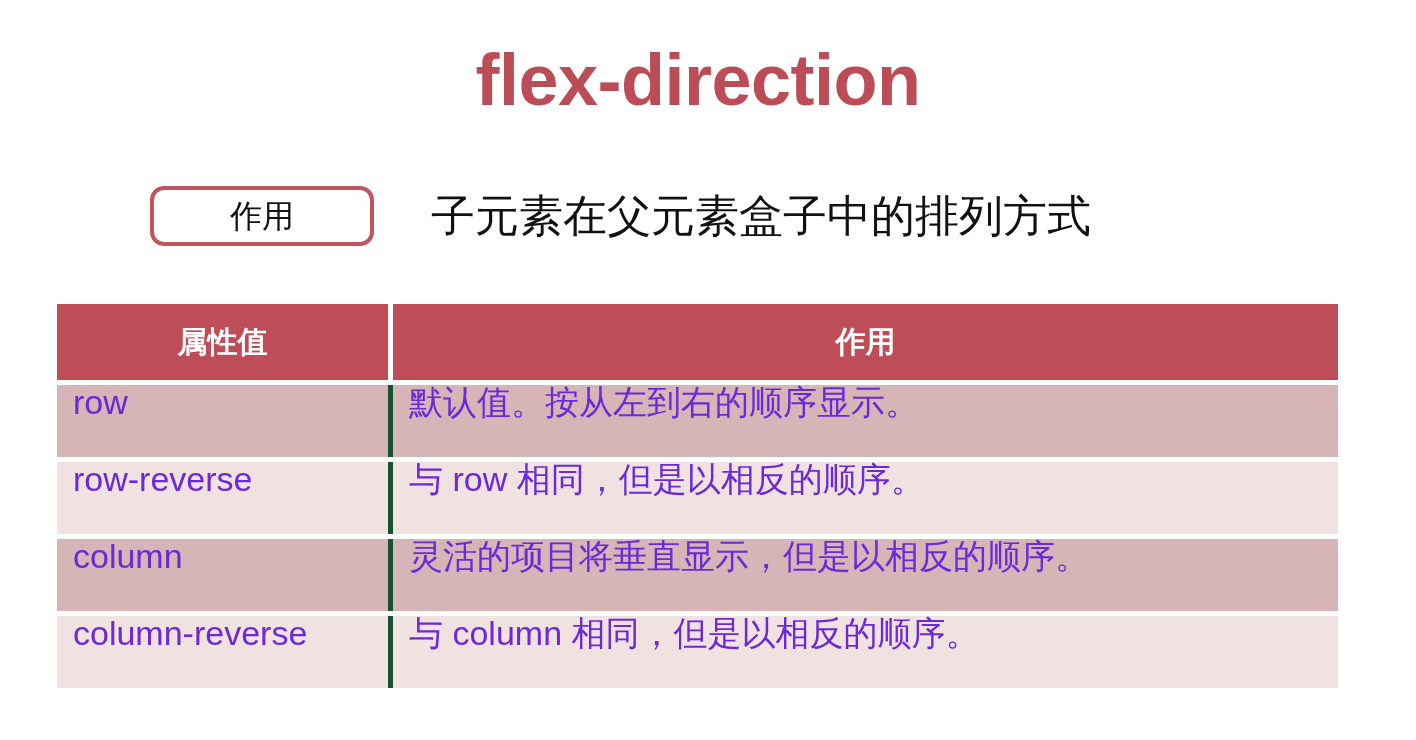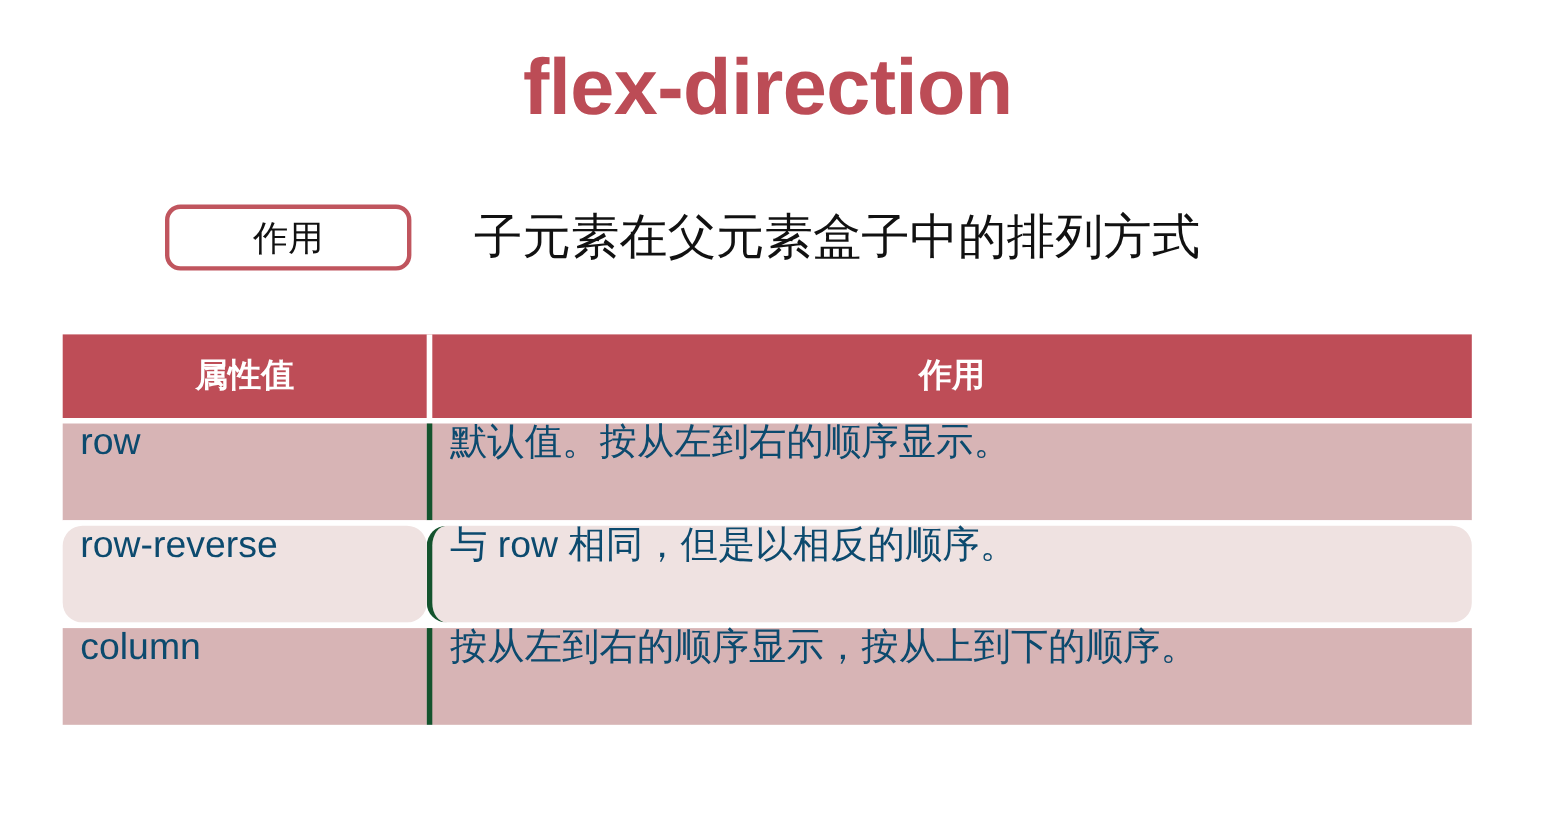--- a/index.html
+++ b/index.html
@@ -86,33 +86,33 @@
     color: #ffffff;
     font-size: 30px;
     font-weight: 700;
     text-align: center;
     line-height: 76px;
     box-sizing: border-box;
   }
   .hdr-cell.desc { border-left: 5px solid #ffffff; }
 
   .row-cell {
-    height: 88px;
+    height: 72px;
     box-sizing: border-box;
-    color: #0c4a6e;
+    color: #6d28d9;
     font-size: 34px;
     line-height: 1;
     padding-top: 18px;
     white-space: nowrap;
   }
   .row-cell.value { padding-left: 16px; }
   .row-cell.desc  { padding-left: 16px; border-left: 5px solid #14532d; }
 
   tr.odd  .row-cell { background: #d7b4b5; }
-  tr.even .row-cell { background: #efe2e1; border-radius: 18px; }
+  tr.even .row-cell { background: #efe2e1; }
 
   tr.spacer td {
     height: 5px;
     background: #ffffff;
     padding: 0;
   }
 </style>
 </head>
 <body>
 
@@ -155,21 +155,25 @@
       <td class="row-cell value">row-reverse</td>
       <td class="row-cell desc">与 row 相同，但是以相反的顺序。</td>
     </tr>
     <tr class="spacer">
       <td></td>
       <td></td>
     </tr>
 
     <tr class="odd">
       <td class="row-cell value">column</td>
-      <td class="row-cell desc">按从左到右的顺序显示，按从上到下的顺序。</td>
+      <td class="row-cell desc">灵活的项目将垂直显示，但是以相反的顺序。</td>
     </tr>
     <tr class="spacer">
       <td></td>
       <td></td>
     </tr>
 
+    <tr class="even">
+      <td class="row-cell value">column-reverse</td>
+      <td class="row-cell desc">与 column 相同，但是以相反的顺序。</td>
+    </tr>
   </tbody>
 </table>
 
 </body></html>

